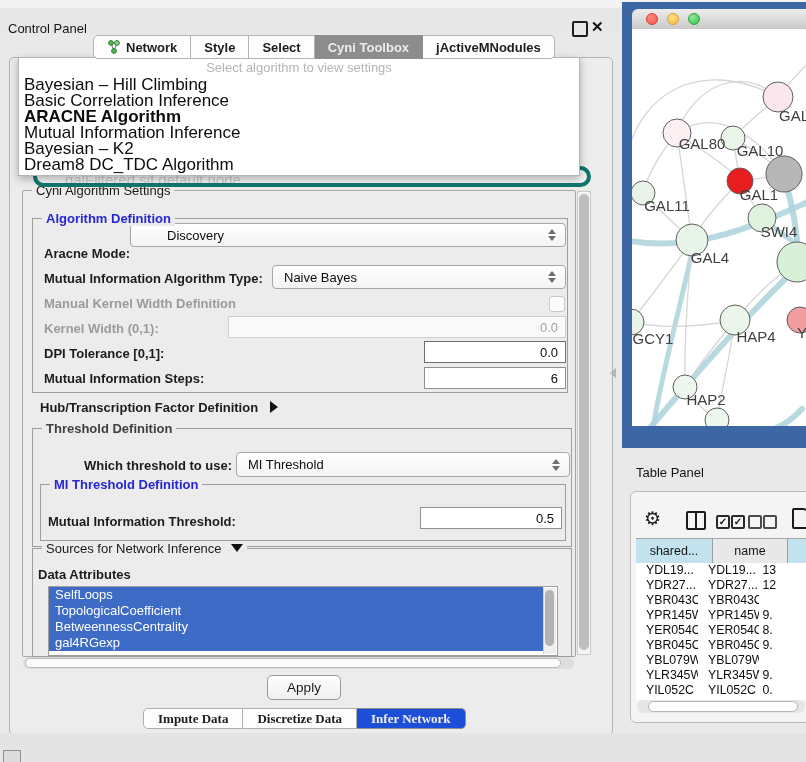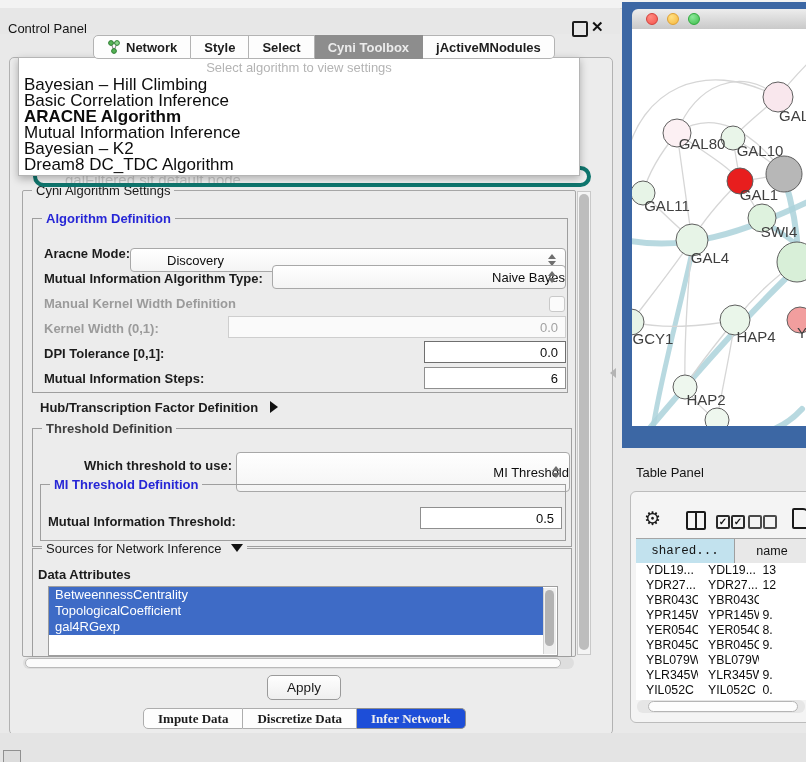--- a/index.html
+++ b/index.html
@@ -159,30 +159,30 @@
       </div>
   </div>
 
   <div class="abs" id="settings-box"></div>
   <span class="grouplab" style="left:32px;top:183px;">Cyni Algorithm Settings</span>
 
   <div class="abs" id="fs-algdef"></div>
   <span class="grouplab blue" style="left:42px;top:211px;">Algorithm Definition</span>
 
   <span class="flabel" style="left:44px;top:246px;">Aracne Mode:</span>
-  <div class="combo" style="left:130px;top:248px;width:436px;height:24px;padding-left:36px;">
+  <div class="combo" style="left:130px;top:223px;width:436px;height:24px;padding-left:36px;">
     <span>Discovery</span>
     <span class="spinner">
         <i class="up"></i>
         <i class="dn"></i>
       </span>
   </div>
 
   <span class="flabel" style="left:44px;top:271px;">Mutual Information Algorithm Type:</span>
-  <div class="combo" style="left:272px;top:265px;width:294px;height:24px;justify-content:flex-end;">
+  <div class="combo" style="left:272px;top:265px;width:294px;height:24px;">
     <span>Naive Bayes</span>
     <span class="spinner">
         <i class="up"></i>
         <i class="dn"></i>
       </span>
   </div>
 
   <span class="flabel dis" style="left:44px;top:296px;">Manual Kernel Width Definition</span>
   <div class="abs" id="manual-checkbox"></div>
 
@@ -197,21 +197,21 @@
 
   <span class="flabel" style="left:40px;top:400px;">
     <span>Hub/Transcription Factor Definition</span>
     <span class="tri-right"></span>
   </span>
 
   <div class="abs" id="fs-threshold"></div>
   <span class="grouplab green" style="left:42px;top:421px;">Threshold Definition</span>
 
   <span class="flabel" style="left:84px;top:458px;">Which threshold to use:</span>
-  <div class="combo" style="left:236px;top:452px;width:334px;height:40px;justify-content:flex-end;">
+  <div class="combo" style="left:236px;top:452px;width:334px;height:25px;">
     <span>MI Threshold</span>
     <span class="spinner">
         <i class="up"></i>
         <i class="dn"></i>
       </span>
   </div>
 
   <div class="abs" id="fs-mithr"></div>
   <span class="grouplab blue" style="left:50px;top:477px;">MI Threshold Definition</span>
 
@@ -219,22 +219,23 @@
   <div class="field" style="left:420px;top:507px;width:142px;height:22px;">0.5</div>
 
   <div class="abs" id="fs-sources"></div>
   <span class="grouplab" style="left:42px;top:541px;font-weight:normal;">
     <span>Sources for Network Inference</span>
     <span class="tri-down"></span>
   </span>
   <span class="flabel" style="left:38px;top:567px;">Data Attributes</span>
   <div class="abs" id="attr-list">
     <div id="attr-items">
+        <div class="attr-item">SelfLoops</div>
+        <div class="attr-item">TopologicalCoefficient</div>
         <div class="attr-item">BetweennessCentrality</div>
-        <div class="attr-item">TopologicalCoefficient</div>
         <div class="attr-item">gal4RGexp</div>
       </div>
     <div id="attr-vscroll">
       <div id="attr-thumb"></div>
     </div>
   </div>
 
   <div class="abs" id="vscroll-settings">
     <div id="vscroll-thumb"></div>
   </div>
@@ -319,21 +320,21 @@
 
   <span class="abs" id="gear-icon">⚙</span>
   <span class="abs" id="split-icon"></span>
   <span class="abs cbx" style="left:716px;top:515px;">✓</span>
   <span class="abs cbx" style="left:731px;top:515px;">✓</span>
   <span class="abs cbx lite" style="left:748px;top:515px;"></span>
   <span class="abs cbx lite" style="left:763px;top:515px;"></span>
   <span class="abs" id="form-icon"></span>
 
   <div class="abs" id="thead">
-      <div class="th hl" style="width: 99px; font-family: Liberation Mono, monospace;">shared...</div>
+      <div class="th hl" style="width: 77px;">shared...</div>
       <div class="th" style="width: 75px;">name</div>
       <div class="th hl" style="width: 60px;"></div>
     </div>
   <div class="abs" id="tbody">
       <div class="trow">
         <div class="td" style="width: 77px; padding-left: 10px;">YDL19...</div>
         <div class="td" style="width: 75px; padding-left: 10px;">YDL19...</div>
         <div class="td" style="width: 60px; padding-left: 4px;">13</div>
       </div>
       <div class="trow">

